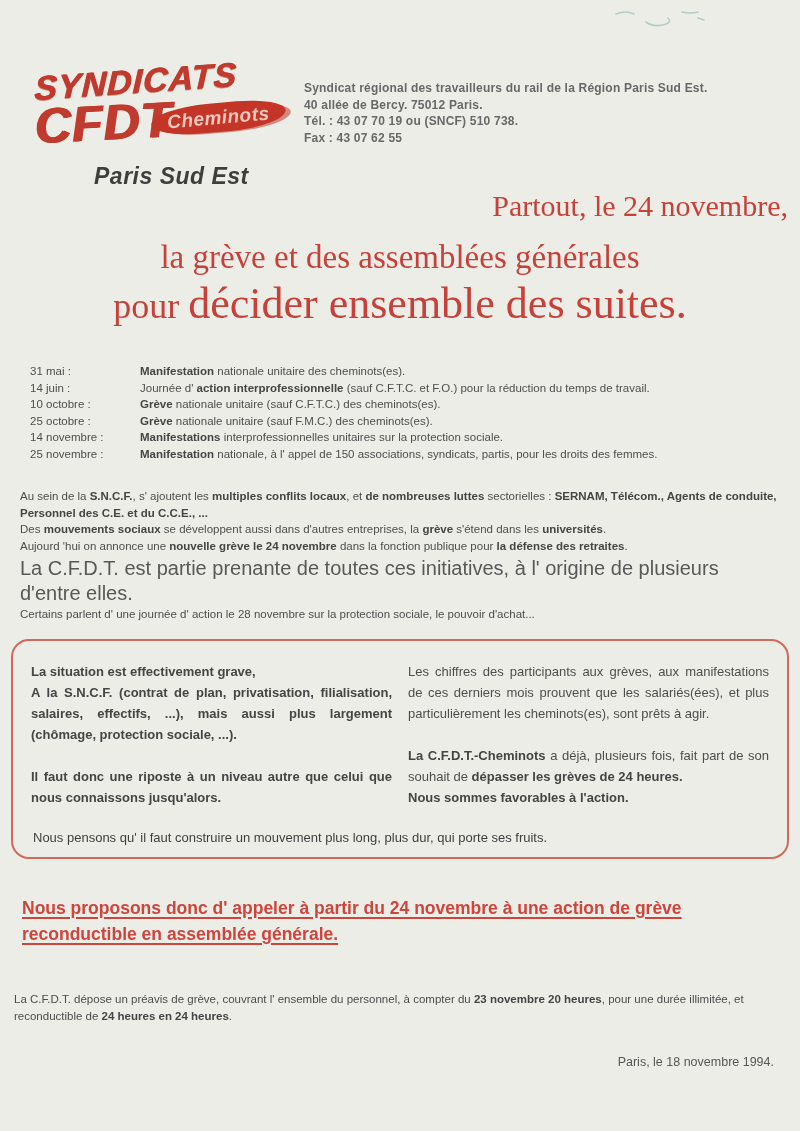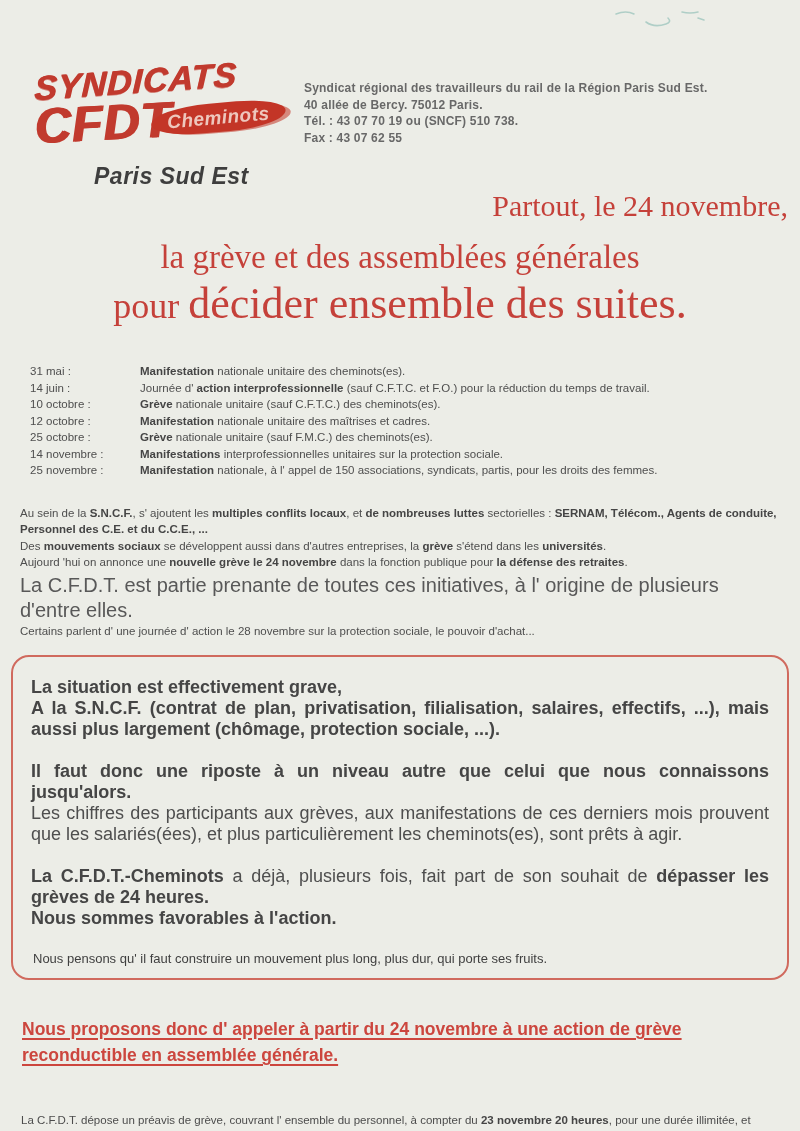--- a/index.html
+++ b/index.html
@@ -73,40 +73,40 @@
   .rich .bseg{font-weight:700;color:#454545;}
 
   
   .red-box{
     margin:16px 11px 0 11px;
     border:2px solid #d06a5e;border-radius:18px;
     padding:20px 18px 8px 18px;
     background:transparent;
   }
   .box-cols{
-    display:grid;grid-template-columns:1fr;column-gap:16px;
-    font-size:18px;line-height:21px;color:#4e4e4e;text-align:justify;
+    display:grid;grid-template-columns:1fr 1fr;column-gap:16px;
+    font-size:13px;line-height:21px;color:#4e4e4e;text-align:justify;
   }
   .box-cols p{margin:0;}
   .col-left p{font-weight:700;color:#4a4a4a;}
   .gap-b{margin-bottom:21px !important;}
   .box-footer{margin:22px 0 4px 2px;font-size:13px;color:#3f3f3f;}
 
   
   .proposal{margin:36px 30px 0 22px;}
   .proposal p{
     margin:0;max-width:700px;
     font-size:17.5px;font-weight:700;color:#cc463e;line-height:26px;
     text-decoration:underline;text-underline-offset:3px;
     text-decoration-thickness:1.5px;
   }
 
   
   .notice{margin:44px 18px 0 14px;}
-  .notice p{margin:7px;font-size:11.5px;line-height:17px;color:#4c4c4c;}
+  .notice p{margin:0;font-size:11.5px;line-height:17px;color:#4c4c4c;}
   .notice .bseg{font-weight:700;color:#454545;}
 
   .dateline{margin:30px 26px 0 0;text-align:right;font-size:12.5px;color:#575757;}
 </style>
 </head>
 <body>
 
 <div class="page">
 
   <svg class="hand-mark" width="96" height="26" viewBox="0 0 96 26">
@@ -145,24 +145,20 @@
       <div class="t-row">
         <div class="t-date">14 juin :</div>
         <div class="t-desc"><span>Journée d' </span><span class="bseg">action interprofessionnelle</span><span> (sauf C.F.T.C. et F.O.) pour la réduction du temps de travail.</span></div>
       </div>
 
       <div class="t-row">
         <div class="t-date">10 octobre :</div>
         <div class="t-desc"><span></span><span class="bseg">Grève</span><span> nationale unitaire (sauf C.F.T.C.) des cheminots(es).</span></div>
       </div>
 
-      <div class="t-row">
-        <div class="t-date">12 octobre :</div>
-        <div class="t-desc"><span></span><span class="bseg">Manifestation</span><span> nationale unitaire des maîtrises et cadres.</span></div>
-      </div>
 
       <div class="t-row">
         <div class="t-date">25 octobre :</div>
         <div class="t-desc"><span></span><span class="bseg">Grève</span><span> nationale unitaire (sauf F.M.C.) des cheminots(es).</span></div>
       </div>
 
       <div class="t-row">
         <div class="t-date">14 novembre :</div>
         <div class="t-desc"><span></span><span class="bseg">Manifestations</span><span> interprofessionnelles unitaires sur la protection sociale.</span></div>
       </div>

